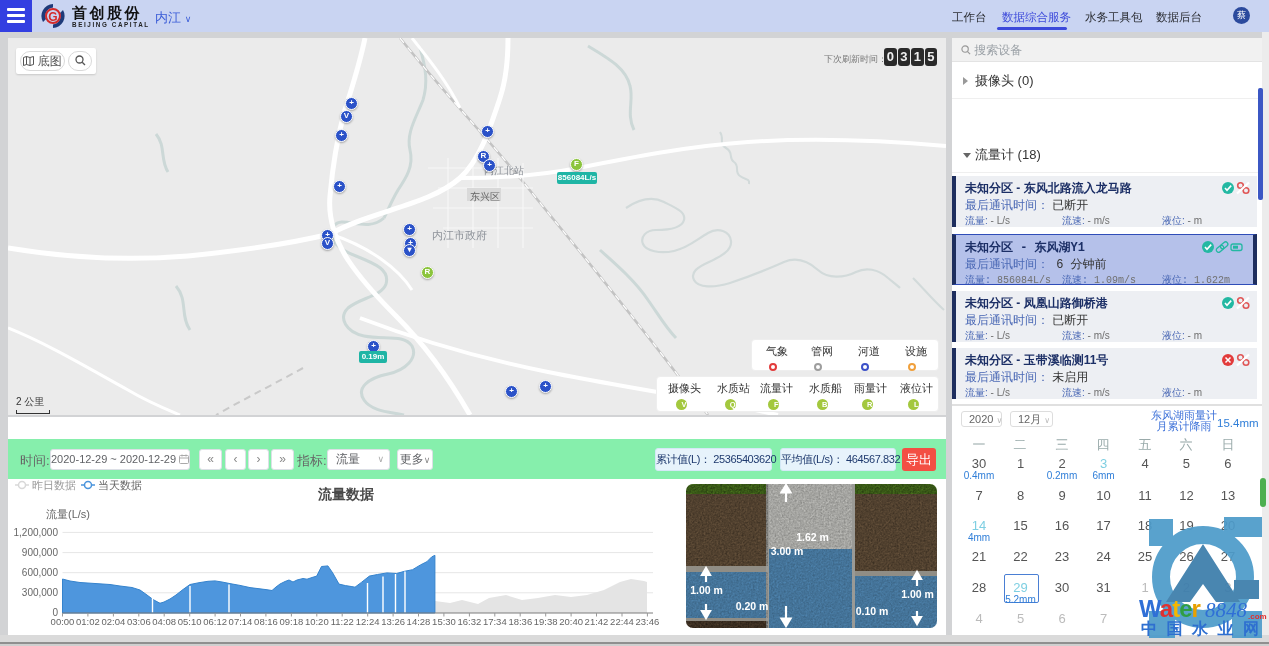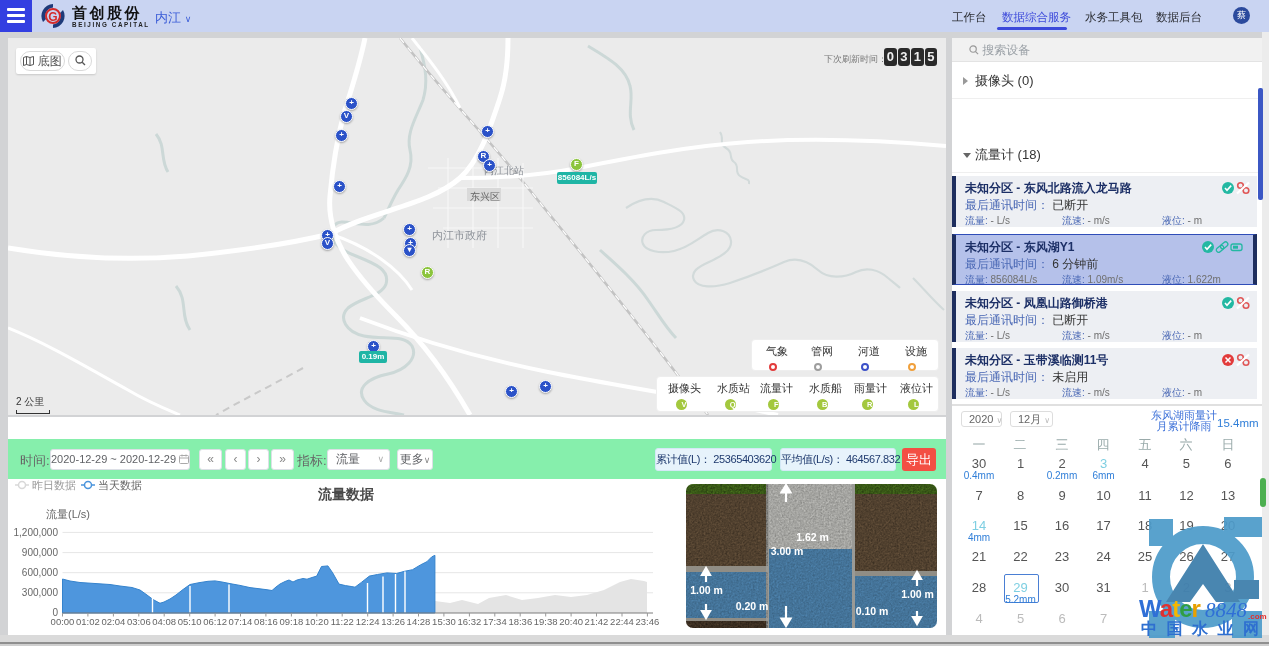--- a/index.html
+++ b/index.html
@@ -28,25 +28,25 @@
 #clockrow { left:792px; top:11px; }
 .digit { position:absolute; top:0; width:12.5px; height:18px; background:#2a2a2a; border-radius:3px; color:#f0f0f0; font-size:13px; font-weight:bold; text-align:center; line-height:18px; }
 
 .legbox { position:absolute; background:#fff; border-radius:4px; border:1px solid #eee; }
 .legitem { position:absolute; text-align:right; font-size:11px; color:#333; }
 .ring { display:block; margin:4px auto 0; width:8px; height:8px; border-radius:50%; }
 .gcirc { display:block; margin:3px auto 0; width:11px; height:11px; border-radius:50%; background:#a3c83e; color:#fff; font-size:7.5px; font-weight:bold; line-height:11px; }
 #scalebar { left:8px; top:357px; font-size:10px; color:#333; }
 
 #rpanel { left:952px; top:38px; width:310px; height:608px; background:#fff; }
-#rsearch { left:0; top:0; width:310px; height:24px; background:#f1f1f1; border-bottom:1px solid #e3e3e3; color:#9aa0a6; font-size:12px; line-height:24px;padding-left:8px; }
+#rsearch { left:0; top:0; width:310px; height:24px; background:#f1f1f1; border-bottom:1px solid #e3e3e3; color:#9aa0a6; font-size:12px; line-height:24px; }
 .trow { position:absolute; left:0; width:310px; height:36px; background:#fff; border-bottom:1px solid #efefef; font-size:13px; color:#333; line-height:36px; }
 .tri { position:absolute; left:11px; top:14px; width:0; height:0; }
 .card { position:absolute; left:0; width:305px; height:51px; background:#edeff3; border-left:4px solid #1e2e5e; }
-.card.sel { background:#b5c1ea; border:1px solid #2f4db8; border-left:4px solid #1e2e5e; border-right:4px solid #1e2e5e; }
+.card.sel { background:#b5c1ea; border:1px solid #2f4db8; border-left:4px solid #1e2e5e; border-right:4px solid #1e2e5e;font-family:Liberation Mono, monospace; }
 .ct { position:absolute; left:9px; top:4px; font-size:12px; font-weight:bold; color:#1c2f66; }
 .cl { position:absolute; left:9px; top:21px; font-size:12px; color:#4a68b5; }
 .cl b { color:#333; font-weight:normal; }
 .cv { position:absolute; top:38px; font-size:10px; color:#4a68b5; }
 .cv b { color:#707070; font-weight:normal; }
 .cicons { position:absolute; top:5px; right:6px; }
 
 #cal { left:0; top:366px; width:310px; height:242px; background:#fff; border-top:2px solid #e0e0e0; }
 .drop { position:absolute; top:5px; height:16px; border:1px solid #ddd; border-radius:3px; background:#fff; color:#666; font-size:11px; line-height:14px; padding-left:7px; white-space:nowrap; }
 .wd { position:absolute; top:30px; width:30px; text-align:center; font-size:13px; color:#9aa; }

